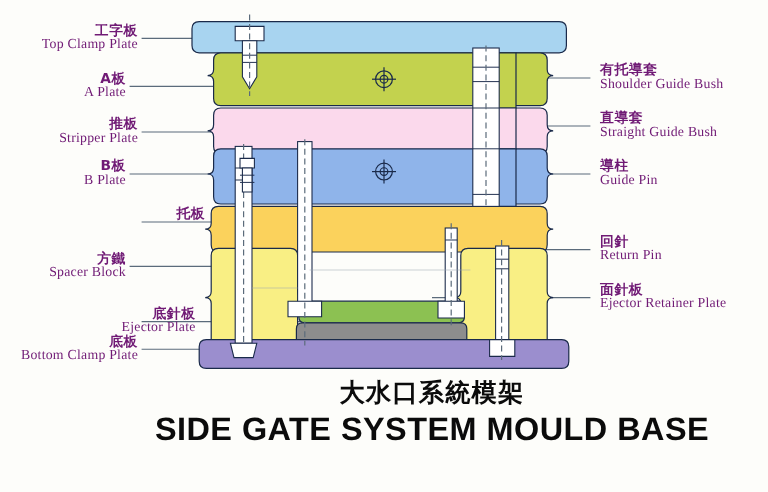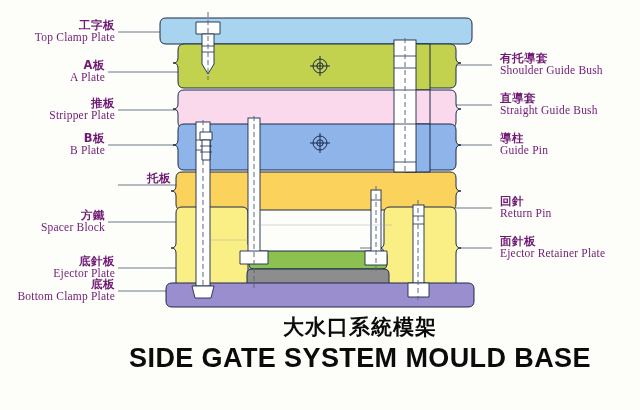--- a/index.html
+++ b/index.html
@@ -206,21 +206,21 @@
 
   <div class="lbl left" style="left:10px;top:172px;width:115px;margin-left:46px;">
     <div class="cn">托板</div>
   </div>
 
   <div class="lbl left" style="left:0;top:209px;width:105px;">
     <div class="cn">方鐵</div>
     <div class="en">Spacer Block</div>
   </div>
 
-  <div class="lbl left" style="left:0;top:255px;width:115px;">
+  <div class="lbl left" style="left:0;top:255px;width:115px;padding-left:48px;">
     <div class="cn">底針板</div>
     <div class="en">Ejector Plate</div>
   </div>
 
   <div class="lbl left" style="left:0;top:278px;width:115px;">
     <div class="cn">底板</div>
     <div class="en">Bottom Clamp Plate</div>
   </div>
 
   <div class="lbl right" style="left:500px;top:52px;width:140px;">

